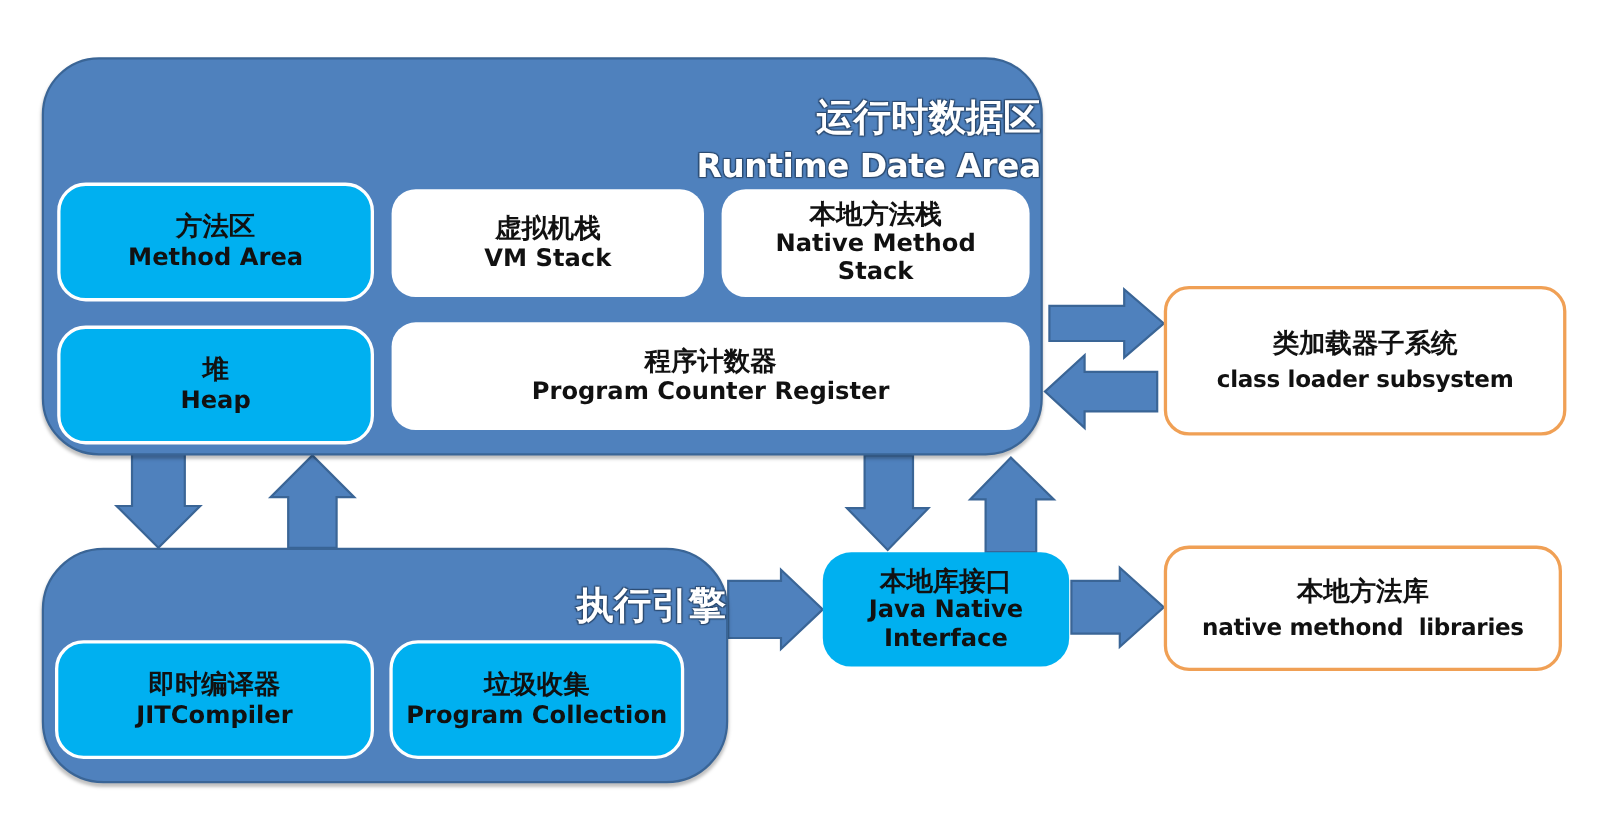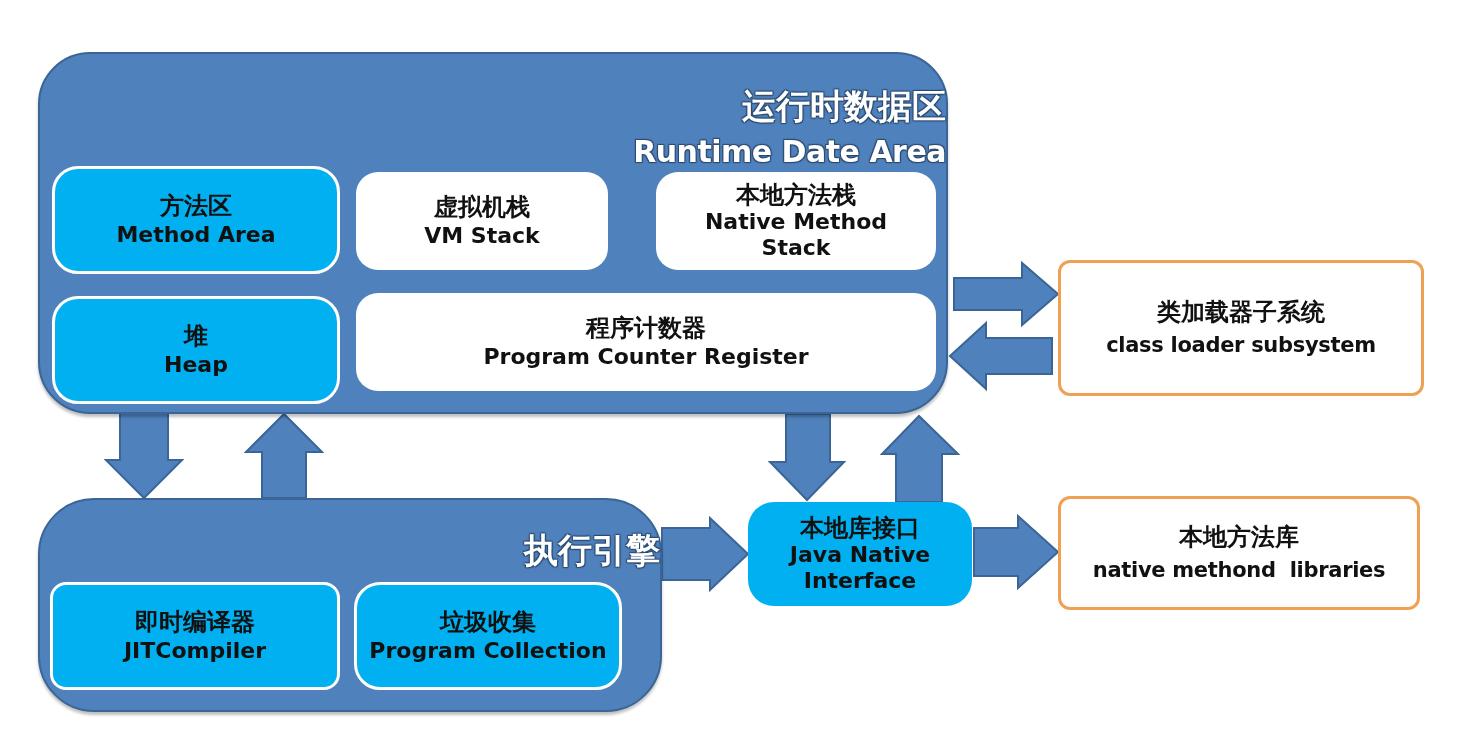--- a/index.html
+++ b/index.html
@@ -21,21 +21,21 @@
   }
   .inner {
     display: flex; flex-direction: column; align-items: center; justify-content: center;
     text-align: center; color: #111; font-weight: bold; line-height: 1.28;
   }
   .inner.cyan { background: #00b0f0; border: 3px solid #ffffff; border-radius: 26px; }
   .inner.white { background: #ffffff; border-radius: 22px; }
   .inner .cn { font-size: 24px; }
   .inner .en { font-size: 22px; }
   .outside {
-    background: #ffffff; border: 3px solid #f0a055; border-radius: 12px;
+    background: #ffffff; border: 3px solid #f0a055; border-radius: 23px;
     display: flex; flex-direction: column; align-items: center; justify-content: center;
     text-align: center; color: #111; font-weight: bold; line-height: 1.45;
   }
   .outside .cn { font-size: 24px; }
   .outside .en { font-size: 21px; letter-spacing: -0.3px; }
   .jni {
     background: #00b0f0; border-radius: 26px;
     display: flex; flex-direction: column; align-items: center; justify-content: center;
     text-align: center; color: #111; font-weight: bold; line-height: 1.28;
   }
@@ -69,21 +69,21 @@
 <div class="abs big-box" style="left:38px; top:52px; width:910px; height:362px; border-radius:52px;">
   <div class="title-cn" style="top:30px; font-size:34px;">运行时数据区</div>
   <div class="title-cn" style="top:80px; font-size:30px; letter-spacing:-0.5px;">Runtime Date Area</div>
 </div>
 
 <div class="abs inner cyan" style="left:52px; top:166px; width:288px; height:108px;">
   <span class="cn">方法区</span>
   <span class="en">Method Area</span>
 </div>
 
-<div class="abs inner white" style="left:356px; top:172px; width:252px; height:98px;">
+<div class="abs inner white" style="left:356px; top:172px; width:284px; height:98px;">
   <span class="cn">虚拟机栈</span>
   <span class="en">VM Stack</span>
 </div>
 
 <div class="abs inner white" style="left:656px; top:172px; width:280px; height:98px; line-height:1.18;">
   <span class="cn">本地方法栈</span>
   <span class="en">Native Method</span>
   <span class="en">Stack</span>
 </div>
 
@@ -94,21 +94,21 @@
 
 <div class="abs inner white" style="left:356px; top:293px; width:580px; height:98px;">
   <span class="cn">程序计数器</span>
   <span class="en">Program Counter Register</span>
 </div>
 
 <div class="abs big-box" style="left:38px; top:498px; width:624px; height:214px; border-radius:56px;">
   <div class="title-cn" style="top:28px; font-size:34px;">执行引擎</div>
 </div>
 
-<div class="abs inner cyan" style="left:50px; top:582px; width:290px; height:108px;border-radius:16px;">
+<div class="abs inner cyan" style="left:50px; top:582px; width:290px; height:108px;">
   <span class="cn">即时编译器</span>
   <span class="en">JITCompiler</span>
 </div>
 
 <div class="abs inner cyan" style="left:354px; top:582px; width:268px; height:108px;">
   <span class="cn">垃圾收集</span>
   <span class="en">Program Collection</span>
 </div>
 
 <div class="abs jni" style="left:748px; top:502px; width:224px; height:104px; line-height:1.18;">

